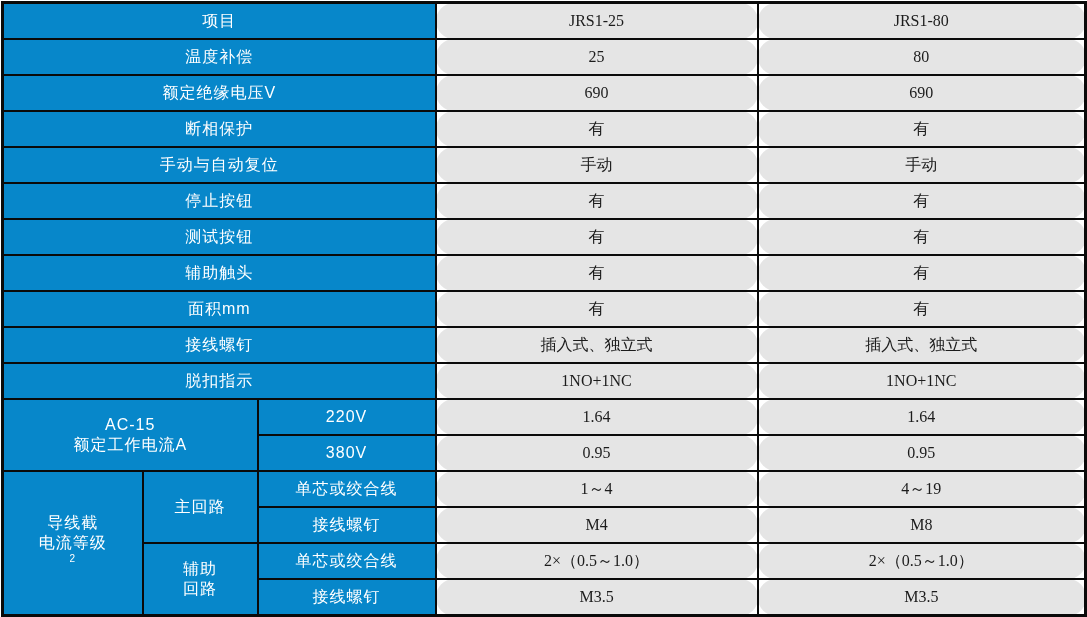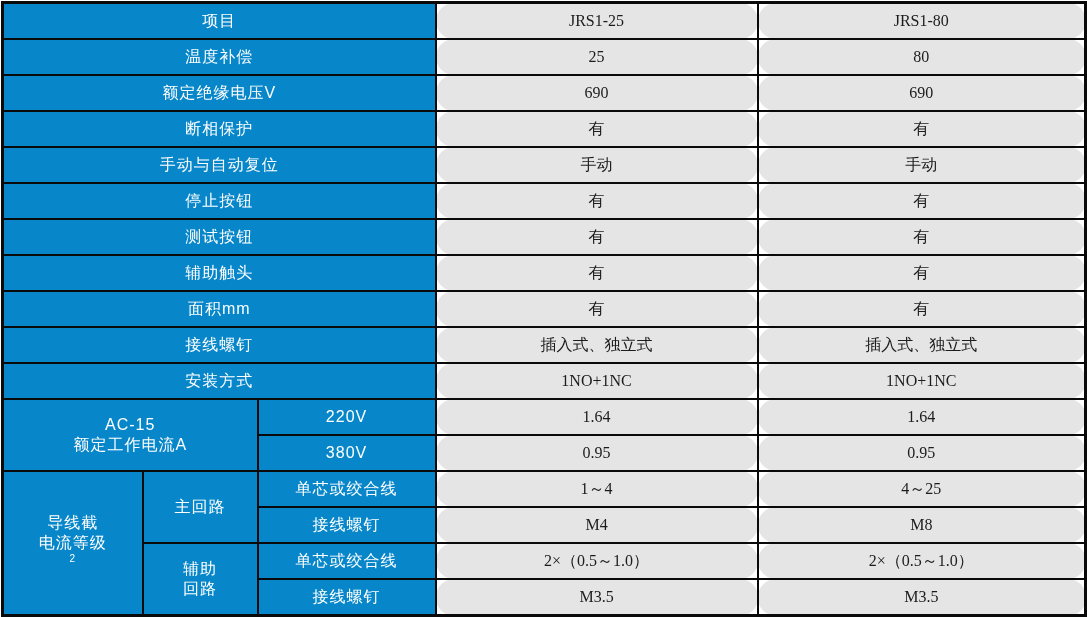--- a/index.html
+++ b/index.html
@@ -109,21 +109,21 @@
       <td class="label" colspan="3">面积mm</td>
       <td class="value">有</td>
       <td class="value">有</td>
     </tr>
     <tr>
       <td class="label" colspan="3">接线螺钉</td>
       <td class="value">插入式、独立式</td>
       <td class="value">插入式、独立式</td>
     </tr>
     <tr>
-      <td class="label" colspan="3">安装方式</td>
+      <td class="label" colspan="3">脱扣指示</td>
       <td class="value">1NO+1NC</td>
       <td class="value">1NO+1NC</td>
     </tr>
 
     <tr>
       <td class="label two-line" colspan="2" rowspan="2">
         <span>AC-15</span>
         <span>额定工作电流A</span>
       </td>
       <td class="label">220V</td>
@@ -137,21 +137,21 @@
     </tr>
 
     <tr>
       <td class="label two-line" rowspan="4">
         <span>导线截</span>
         <span><span>电流等级</span><sup class="sq">2</sup></span>
       </td>
       <td class="label" rowspan="2">主回路</td>
       <td class="label">单芯或绞合线</td>
       <td class="value">1～4</td>
-      <td class="value">4～25</td>
+      <td class="value">4～19</td>
     </tr>
     <tr>
       <td class="label">接线螺钉</td>
       <td class="value">M4</td>
       <td class="value">M8</td>
     </tr>
     <tr>
       <td class="label two-line" rowspan="2">
         <span>辅助</span>
         <span>回路</span>

